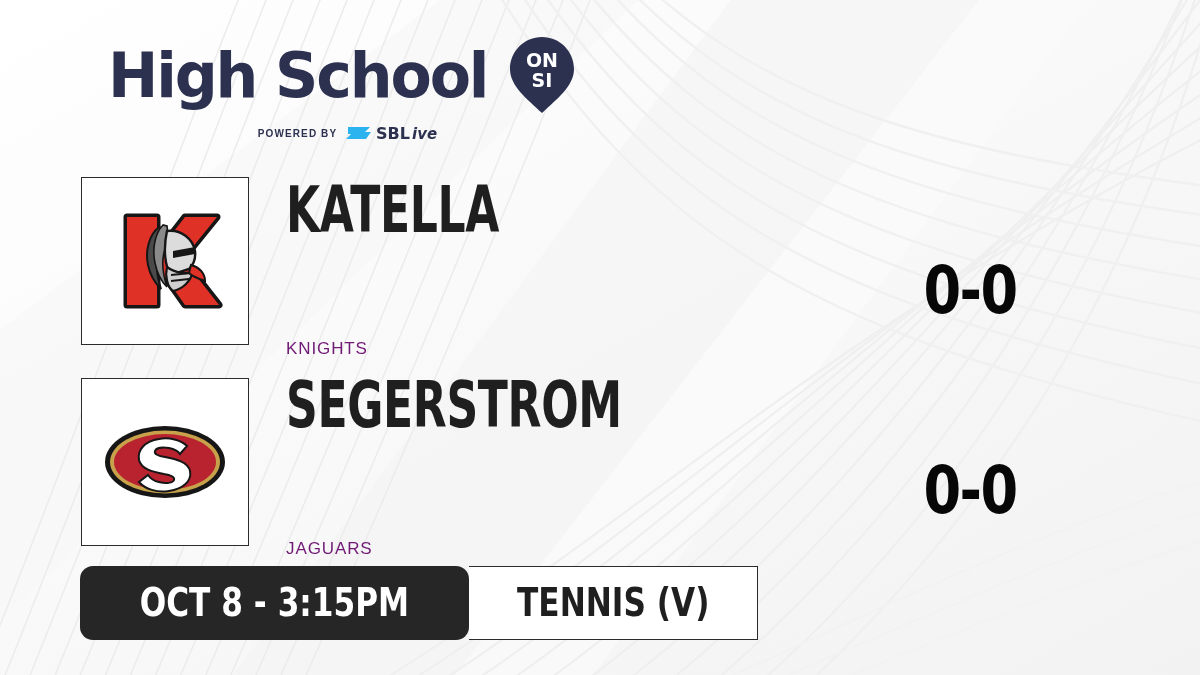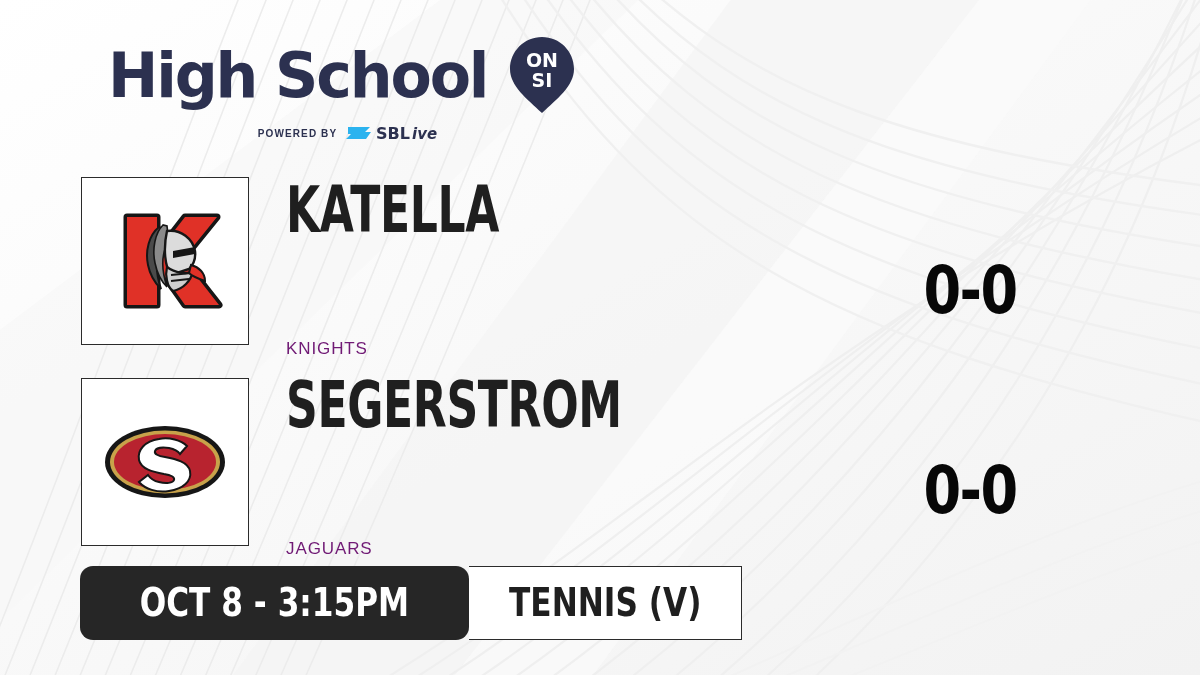--- a/index.html
+++ b/index.html
@@ -129,21 +129,21 @@
     white-space:nowrap;
     display:inline-block;
     transform:scaleX(0.80);
     transform-origin:center;
   }
   .footer-sport {
     background:#ffffff;
     border:1.5px solid #2b2b2b;
     border-left:none;
     display:flex; align-items:center; justify-content:center;
-    padding:0 16px;
+    padding:0 24px;
     min-width:268px;
   }
   .footer-sport span {
     font-family:"DejaVu Sans", sans-serif;
     font-weight:bold;
     font-size:39px;
     line-height:40px;
     color:#1f1f1f;
     white-space:nowrap;
     display:inline-block;

